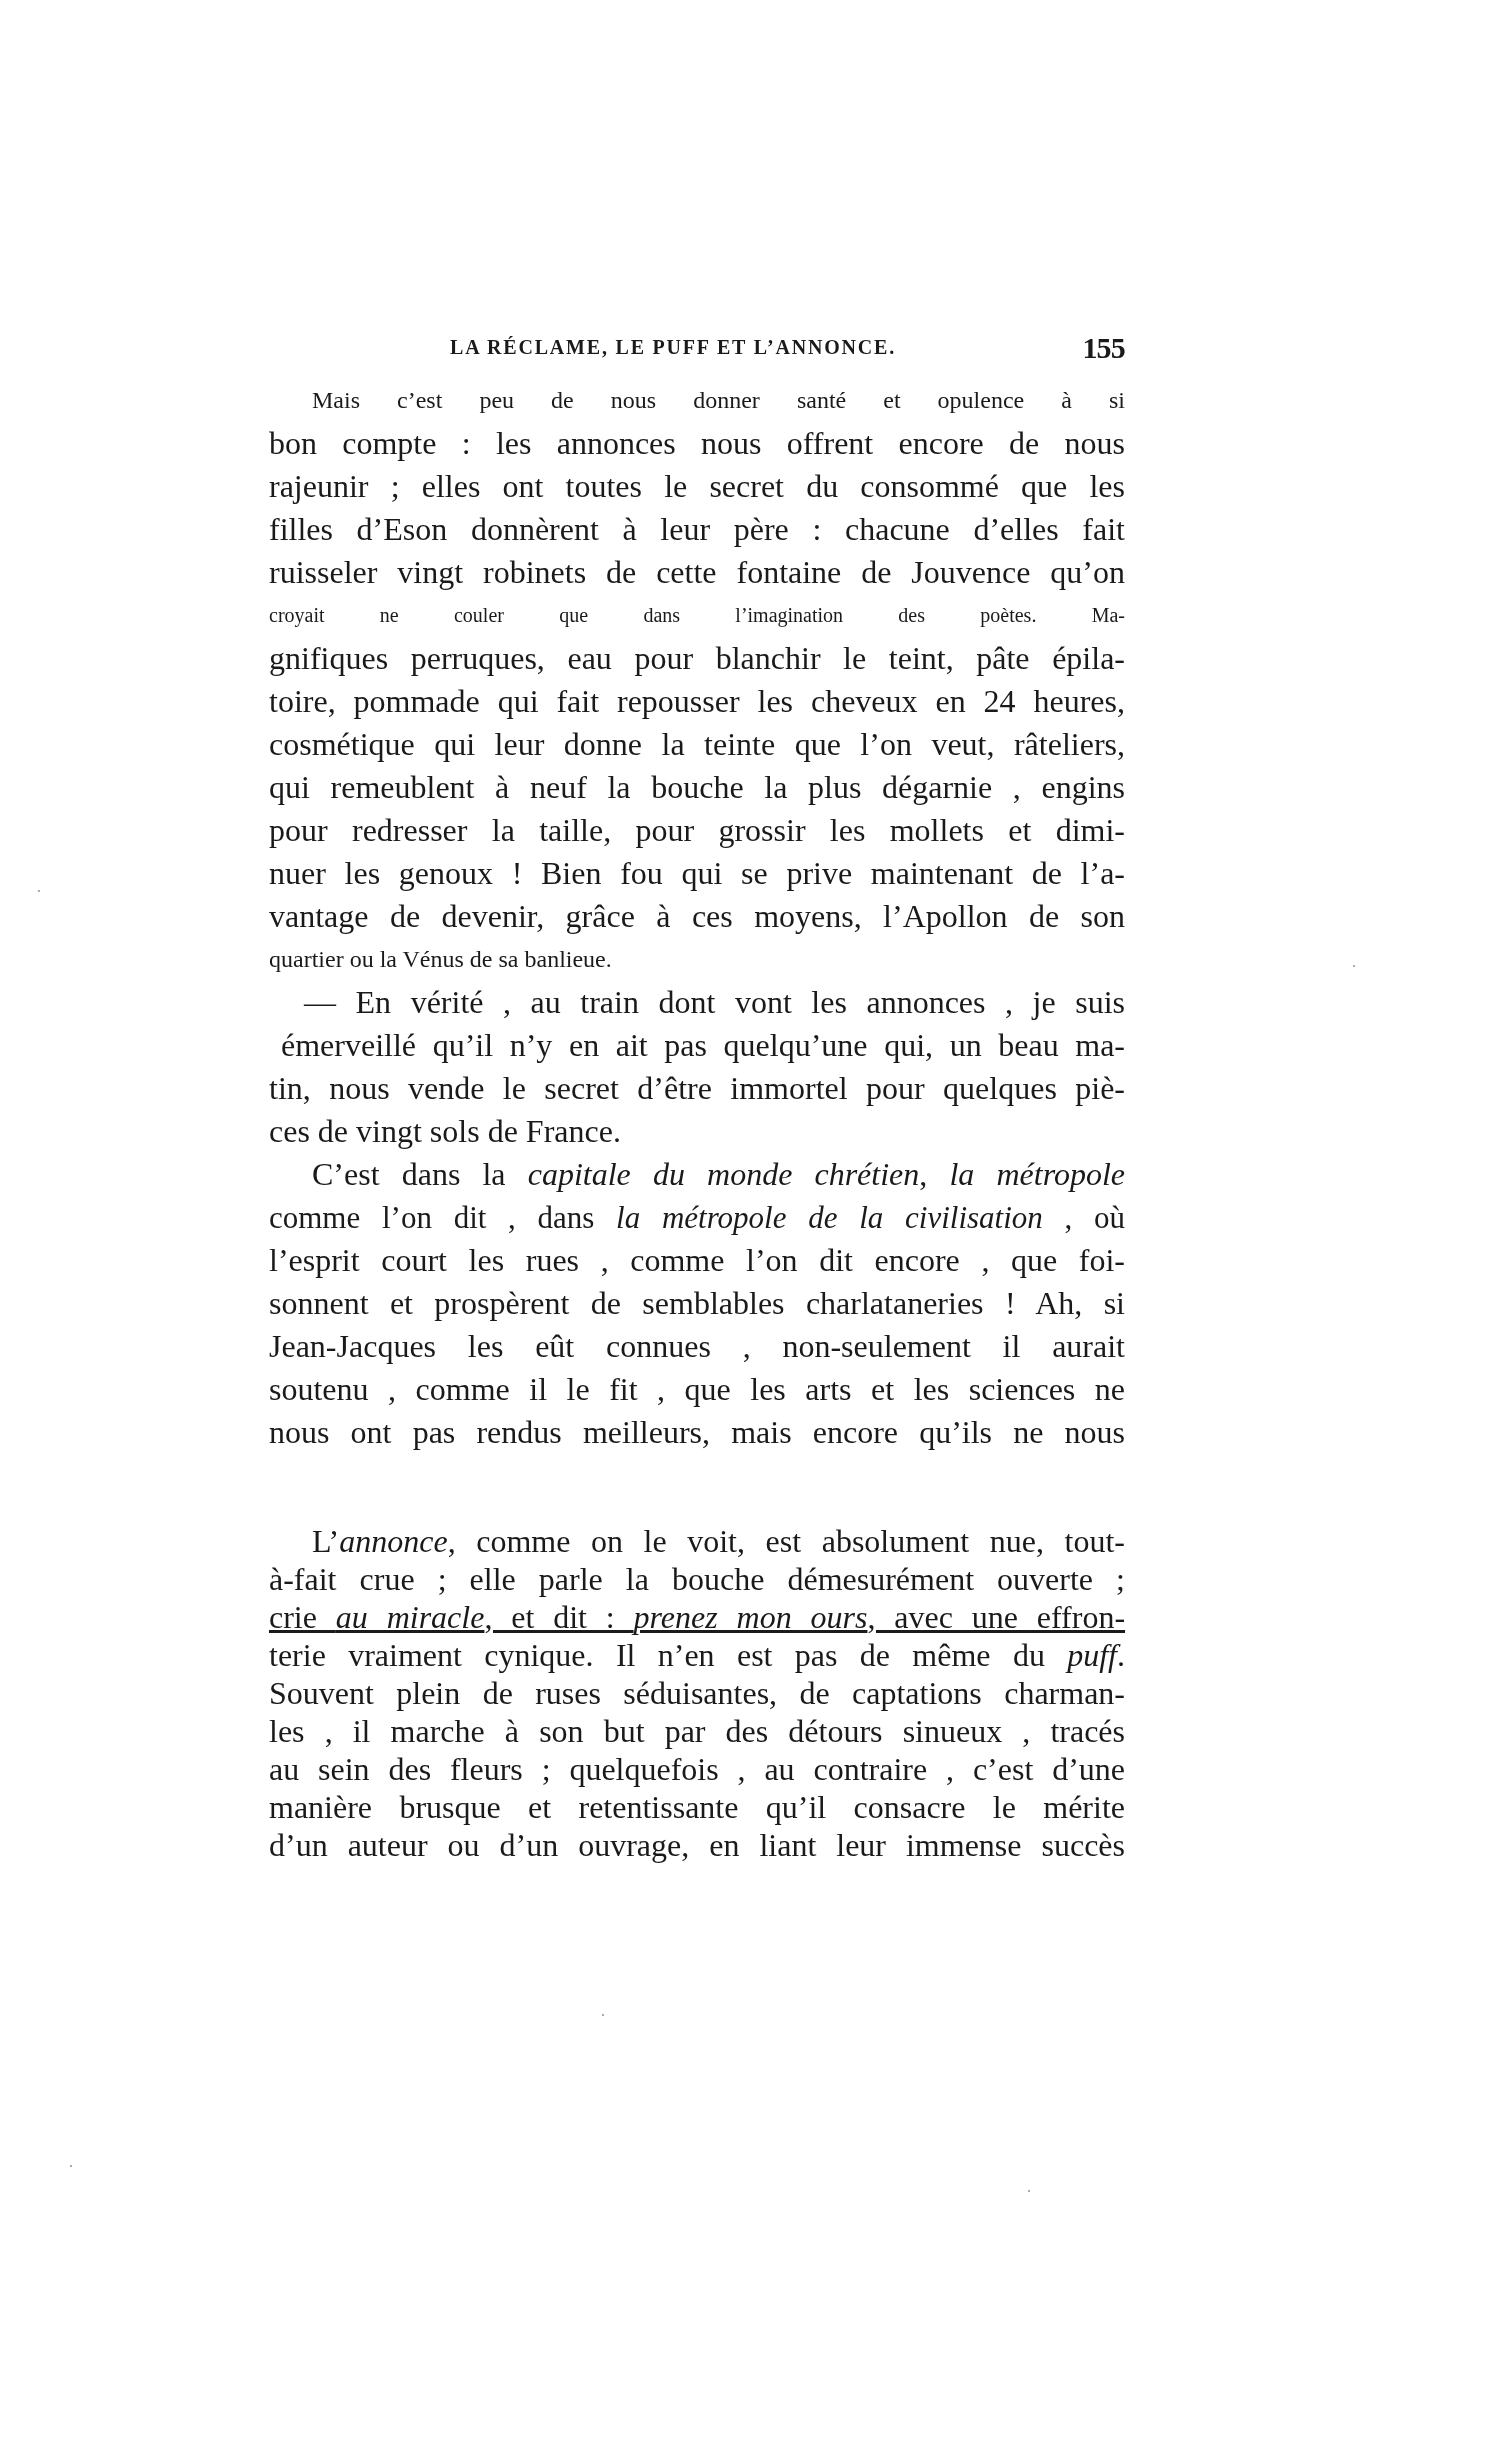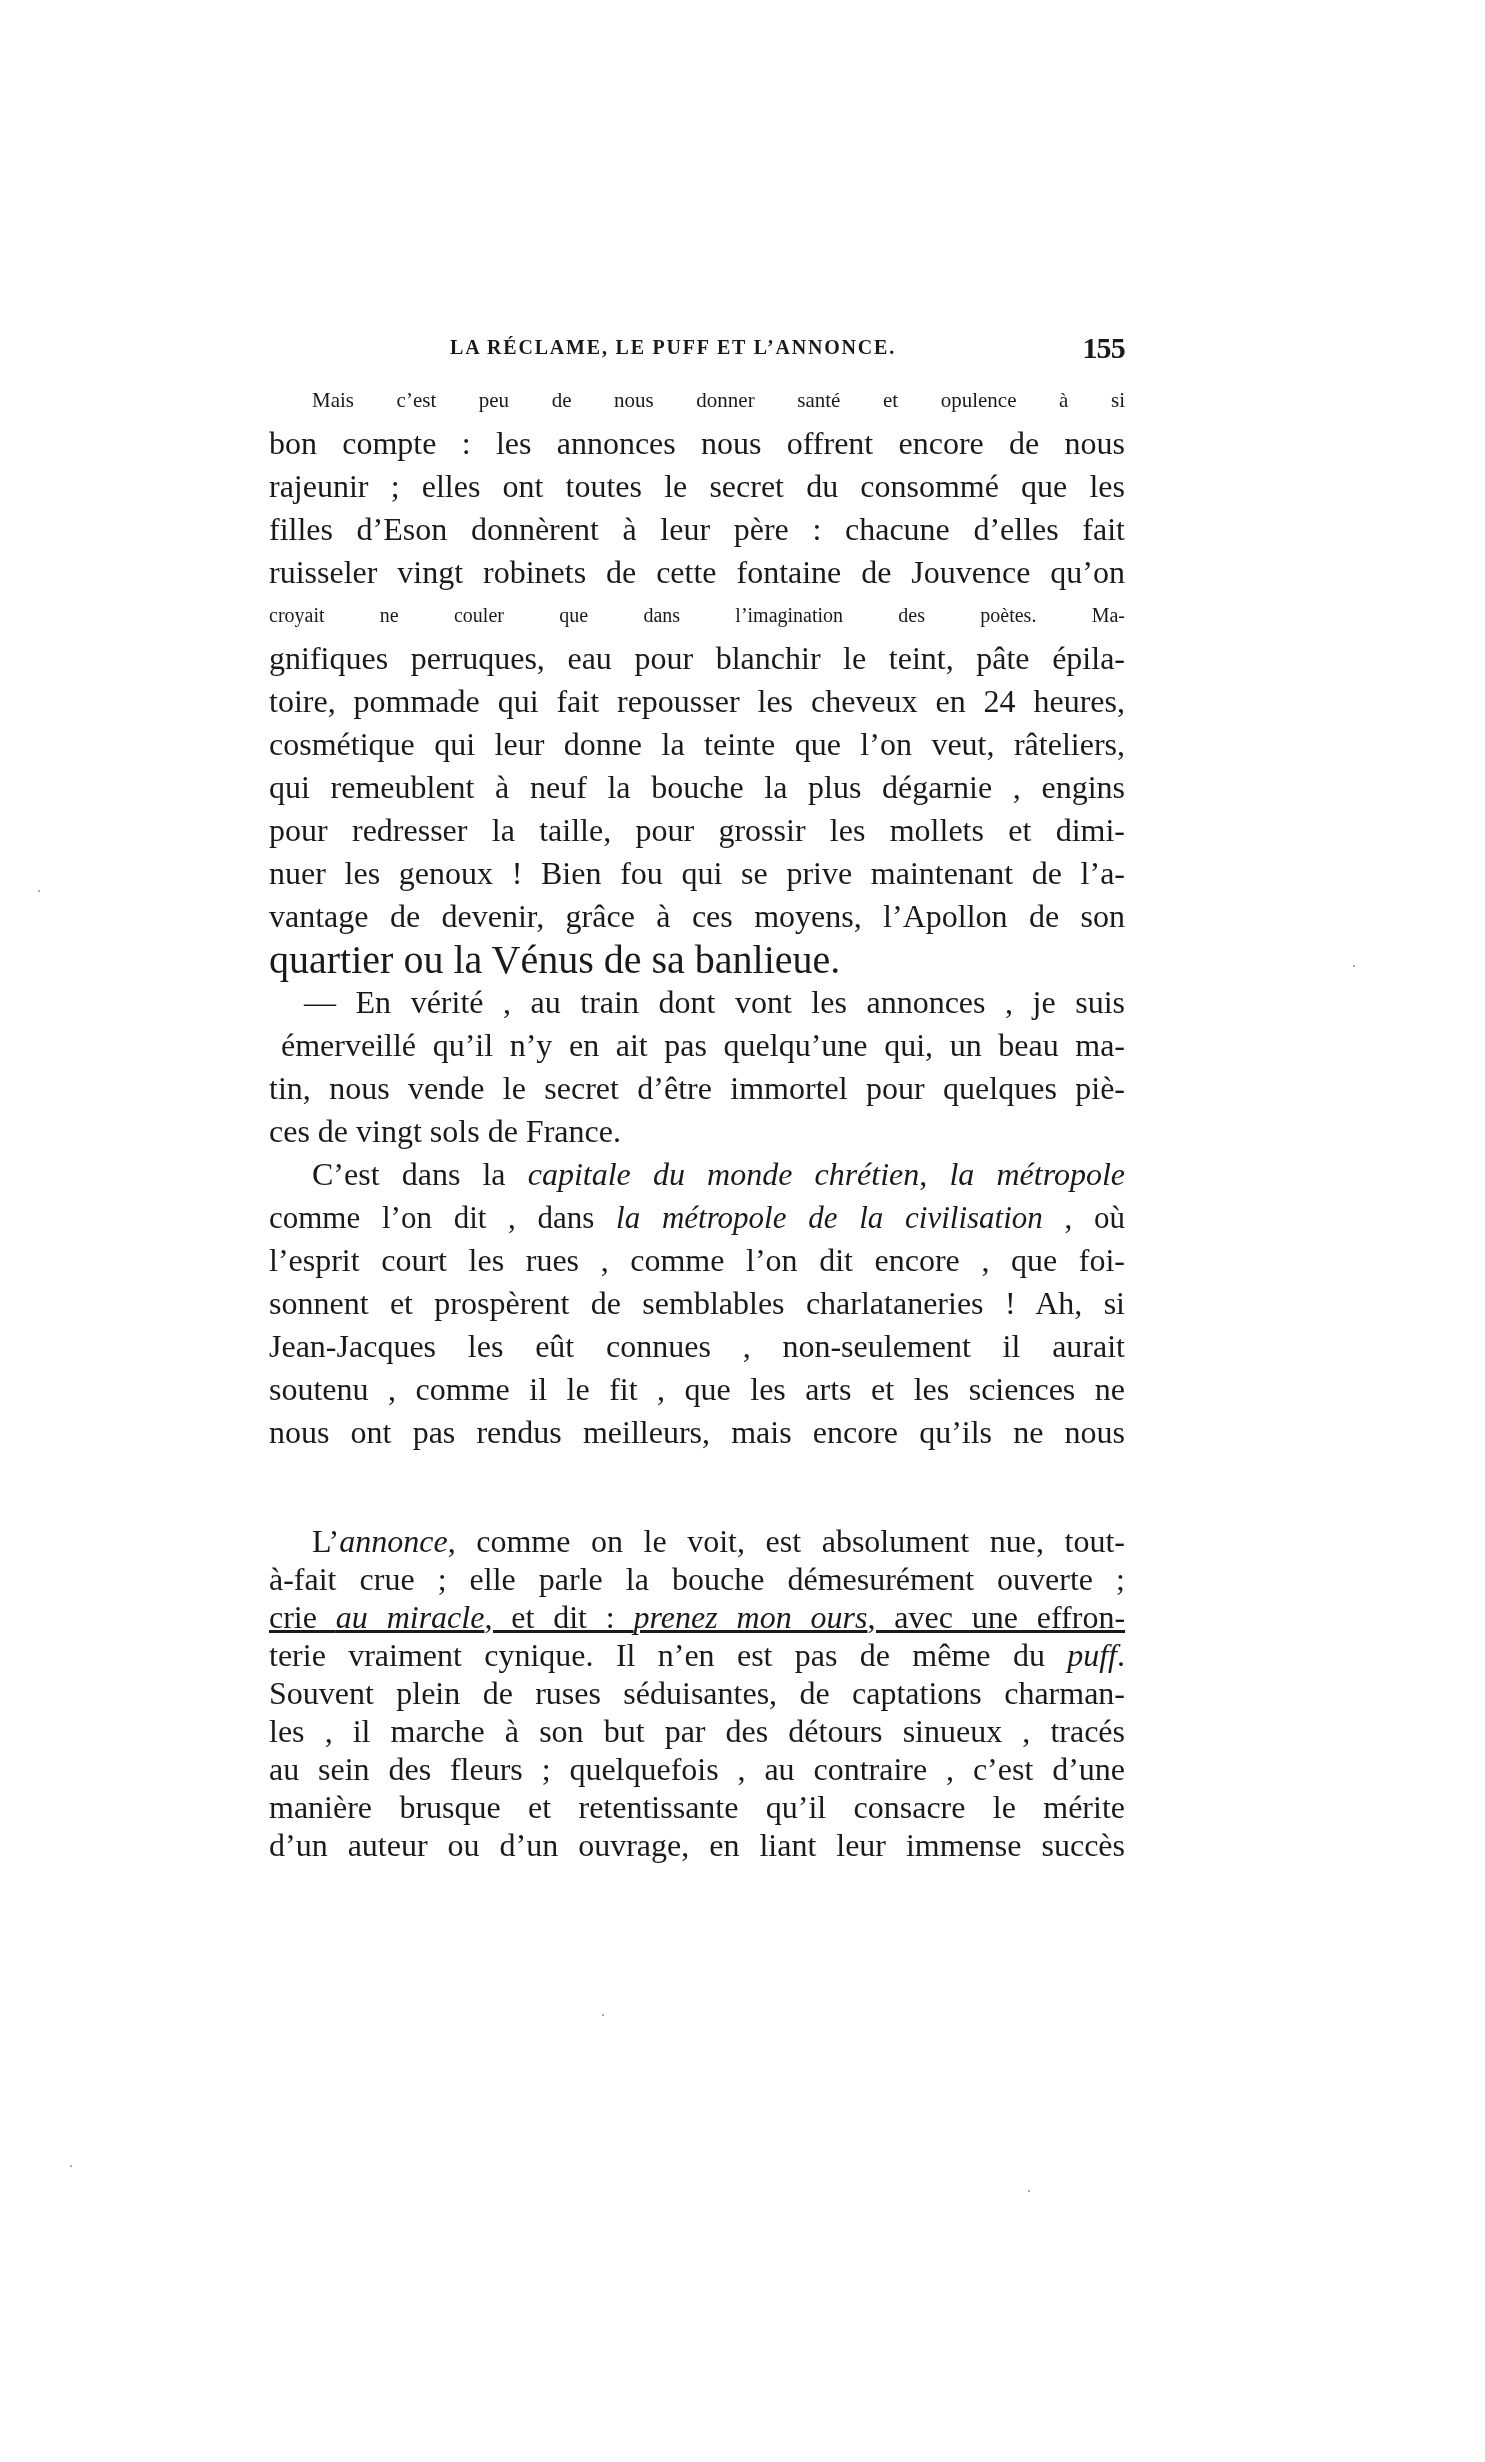--- a/index.html
+++ b/index.html
@@ -85,34 +85,34 @@
 <body>
 
 <div class="page">
 
   <div class="running-head">
     <span class="running-title">LA RÉCLAME, LE PUFF ET L’ANNONCE.</span>
     <span class="page-number">155</span>
   </div>
 
   <div class="block block1" id="block1" style="top:379px;">
-      <div class="line indent" style="white-space: normal; font-size: 21px;"><span style="white-space: nowrap;"><span>Mais c’est peu de nous donner santé et opulence à si</span></span></div>
+      <div class="line indent" style="white-space: normal; font-size: 24px;"><span style="white-space: nowrap;"><span>Mais c’est peu de nous donner santé et opulence à si</span></span></div>
       <div class="line" style="white-space: normal; font-size: 32px;"><span style="white-space: nowrap; margin-top: 32px;"><span>bon compte : les annonces nous offrent encore de nous</span></span></div>
       <div class="line" style="white-space: normal; font-size: 32px;"><span style="white-space: nowrap;"><span>rajeunir ; elles ont toutes le secret du consommé que les</span></span></div>
       <div class="line" style="white-space: normal; font-size: 32px;"><span style="white-space: nowrap;"><span>filles d’Eson donnèrent à leur père : chacune d’elles fait</span></span></div>
       <div class="line" style="white-space: normal; font-size: 32px;"><span style="white-space: nowrap;"><span>ruisseler vingt robinets de cette fontaine de Jouvence qu’on</span></span></div>
       <div class="line" style="white-space: normal; font-size: 20px;"><span style="white-space: nowrap;"><span>croyait ne couler que dans l’imagination des poètes. Ma-</span></span></div>
       <div class="line" style="white-space: normal; font-size: 32px;"><span style="white-space: nowrap;"><span>gnifiques perruques, eau pour blanchir le teint, pâte épila-</span></span></div>
       <div class="line" style="white-space: normal; font-size: 32px;"><span style="white-space: nowrap;"><span>toire, pommade qui fait repousser les cheveux en 24 heures,</span></span></div>
       <div class="line" style="white-space: normal; font-size: 32px;"><span style="white-space: nowrap;"><span>cosmétique qui leur donne la teinte que l’on veut, râteliers,</span></span></div>
       <div class="line" style="white-space: normal; font-size: 32px;"><span style="white-space: nowrap;"><span>qui remeublent à neuf la bouche la plus dégarnie , engins</span></span></div>
       <div class="line" style="white-space: normal; font-size: 32px;"><span style="white-space: nowrap;"><span>pour redresser la taille, pour grossir les mollets et dimi-</span></span></div>
       <div class="line" style="white-space: normal; font-size: 32px;"><span style="white-space: nowrap;"><span>nuer les genoux ! Bien fou qui se prive maintenant de l’a-</span></span></div>
       <div class="line" style="white-space: normal; font-size: 32px;"><span style="white-space: nowrap;"><span>vantage de devenir, grâce à ces moyens, l’Apollon de son</span></span></div>
-      <div class="line last" style="white-space: normal; font-size: 40px;"><span style="white-space: nowrap;"><span>quartier ou la Vénus de sa banlieue.</span></span></div>
+      <div class="line last" style="white-space: normal; font-size: 24px;"><span style="white-space: nowrap;"><span>quartier ou la Vénus de sa banlieue.</span></span></div>
       <div class="line indent-dash" style="white-space: normal; font-size: 32px;"><span style="white-space: nowrap;"><span>— En vérité , au train dont vont les annonces , je suis</span></span></div>
       <div class="line" style="white-space: normal; font-size: 32px;"><span style="white-space: nowrap; margin-left: 12px;"><span>émerveillé qu’il n’y en ait pas quelqu’une qui, un beau ma-</span></span></div>
       <div class="line" style="white-space: normal; font-size: 32px;"><span style="white-space: nowrap;"><span>tin, nous vende le secret d’être immortel pour quelques piè-</span></span></div>
       <div class="line last" style="white-space: normal; font-size: 32px;"><span style="white-space: nowrap;"><span>ces de vingt sols de France.</span></span></div>
       <div class="line indent" style="white-space: normal; font-size: 32px;"><span style="white-space: nowrap;"><span>C’est dans la </span><span class="it">capitale du monde chrétien</span><span>, </span><span class="it">la métropole</span></span></div>
       <div class="line" style="white-space: normal; font-size: 31px;"><span style="white-space: nowrap;"><span>comme l’on dit , dans </span><span class="it">la métropole de la civilisation</span><span> , où</span></span></div>
       <div class="line" style="white-space: normal; font-size: 32px;"><span style="white-space: nowrap;"><span>l’esprit court les rues , comme l’on dit encore , que foi-</span></span></div>
       <div class="line" style="white-space: normal; font-size: 32px;"><span style="white-space: nowrap;"><span>sonnent et prospèrent de semblables charlataneries ! Ah, si</span></span></div>
       <div class="line" style="white-space: normal; font-size: 32px;"><span style="white-space: nowrap;"><span>Jean-Jacques les eût connues , non-seulement il aurait</span></span></div>
       <div class="line" style="white-space: normal; font-size: 32px;"><span style="white-space: nowrap;"><span>soutenu , comme il le fit , que les arts et les sciences ne</span></span></div>

